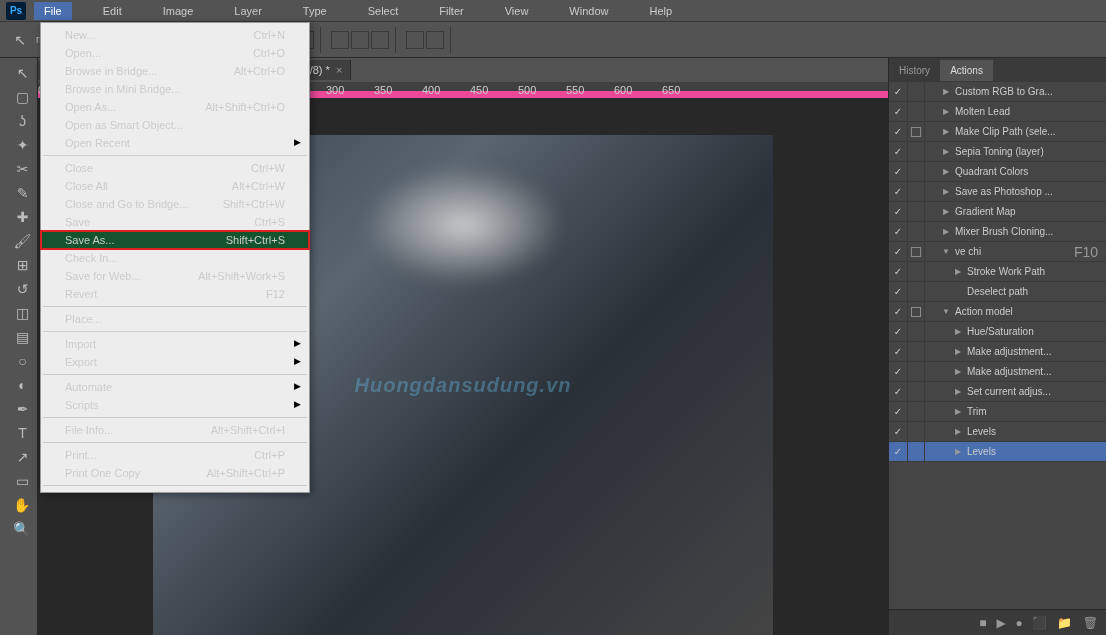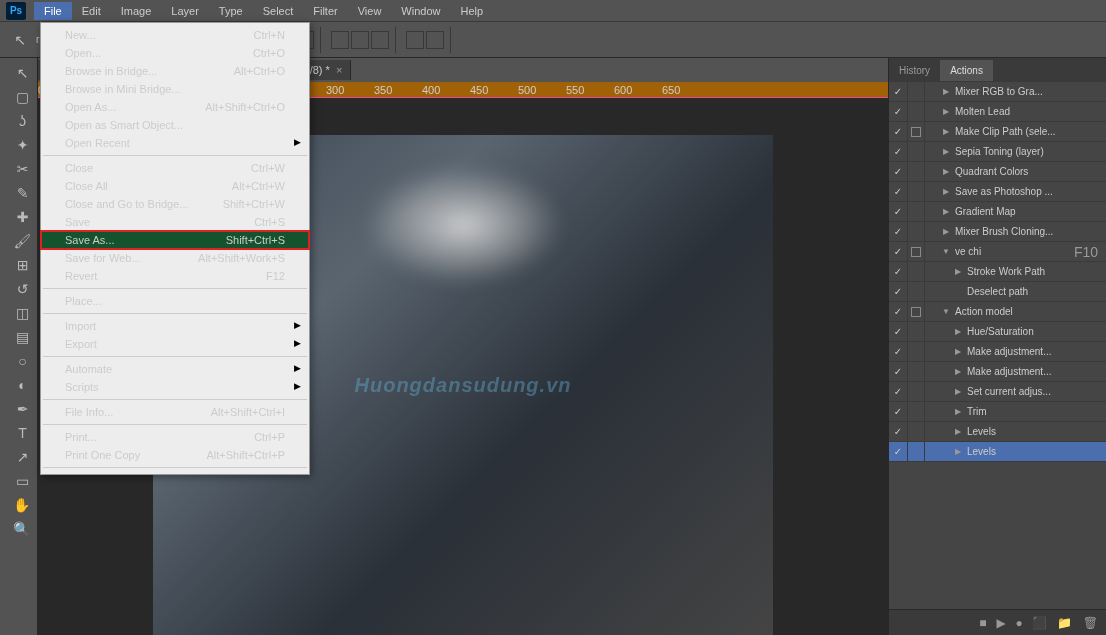--- a/index.html
+++ b/index.html
@@ -12,21 +12,21 @@
 .opt-btn{width:18px;height:18px;border:1px solid #383838;background:#535353}
 .opt-group{display:flex;gap:2px;padding:0 6px;border-right:1px solid #383838;height:26px;align-items:center}
 .main-area{display:flex;height:calc(100% - 58px);position:relative}
 .tool-col{width:8px;background:#535353}
 .toolbar{width:30px;background:#535353;border-right:1px solid #282828;display:flex;flex-direction:column;align-items:center;padding-top:4px;gap:2px}
 .tool{width:24px;height:22px;display:flex;align-items:center;justify-content:center;cursor:pointer;color:#bbb;font-size:14px}
 .canvas-area{flex:1;background:#282828;position:relative;overflow:hidden}
 .doc-tab{height:24px;background:#535353;display:flex;align-items:center}
 .tab{background:#3f3f3f;padding:4px 8px;display:flex;align-items:center;gap:6px;border-right:1px solid #282828;font-size:10px}
 .tab .x{color:#999;cursor:pointer}
-.ruler-h{height:16px;background:#a16207;display:flex;font-size:8px;color:#888;position:relative;border-bottom:1px solid #ec4899}
+.ruler-h{height:16px;background:#404040;display:flex;font-size:8px;color:#888;position:relative;border-bottom:7px solid #ec4899}
 .ruler-h span{position:absolute;top:2px}
 .canvas{position:absolute;top:40px;left:0;right:0;bottom:0;display:flex;align-items:flex-end;justify-content:center;padding-top:30px}
 .img-placeholder{width:620px;height:500px;background:linear-gradient(135deg,#3a4552 0%,#5a6570 30%,#2a3038 60%,#444 100%);position:relative;overflow:hidden}
 .img-placeholder::before{content:'';position:absolute;top:30px;left:50%;transform:translateX(-50%);width:200px;height:120px;background:radial-gradient(ellipse,#ccc 0%,transparent 70%);border-radius:50%;filter:blur(8px)}
 .watermark{position:absolute;top:50%;left:50%;transform:translate(-50%,-50%);font-size:20px;font-style:italic;color:rgba(100,180,220,0.4);font-weight:bold;letter-spacing:1px}
 .right-panel{width:218px;background:#535353;border-left:1px solid #282828;display:flex;flex-direction:column}
 .panel-tabs{height:24px;display:flex;align-items:center;background:#3a3a3a}
 .ptab{padding:5px 10px;font-size:10px;cursor:pointer;color:#999}
 .ptab.active{background:#535353;color:#ddd}
 .actions-list{flex:1;overflow-y:auto;background:#454545}
@@ -48,21 +48,21 @@
 .dd-item.disabled{color:#888}
 .dd-item .sub{position:absolute;right:8px;color:#000;font-size:9px}
 .dd-sep{height:1px;background:#ccc;margin:3px 2px}
 .opt-text{font-size:10px;color:#bbb;padding-right:8px}
 </style>
 </head>
 <body>
 
 <div class="menubar">
   <div class="ps-logo">Ps</div>
-  <div id="menu-items" style="display: flex;">
+  <div id="menu-items" style="display: flex; gap: 21px;">
       <div class="menu-item active">File</div>
       <div class="menu-item">Edit</div>
       <div class="menu-item">Image</div>
       <div class="menu-item">Layer</div>
       <div class="menu-item">Type</div>
       <div class="menu-item">Select</div>
       <div class="menu-item">Filter</div>
       <div class="menu-item">View</div>
       <div class="menu-item">Window</div>
       <div class="menu-item">Help</div>
@@ -158,21 +158,21 @@
         <div class="ptab">History</div>
         <div class="ptab active">Actions</div>
       </div>
     <div class="actions-list" id="actions">
         <div class="action-row">
           <div class="check-col">✓</div>
           <div class="mod-col"></div>
           <div class="action-body">
             <span class="indent" style="width: 12px;"></span>
             <span class="arrow">▶</span>
-            <span class="action-label">Mixer RGB to Gra...</span>
+            <span class="action-label">Custom RGB to Gra...</span>
           </div>
         </div>
         <div class="action-row">
           <div class="check-col">✓</div>
           <div class="mod-col"></div>
           <div class="action-body">
             <span class="indent" style="width: 12px;"></span>
             <span class="arrow">▶</span>
             <span class="action-label">Molten Lead</span>
           </div>
@@ -392,20 +392,24 @@
       <span>Shift+Ctrl+W</span>
     </div>
     <div class="dd-item">
       <span>Save</span>
       <span>Ctrl+S</span>
     </div>
     <div class="dd-item highlighted">
       <span>Save As...</span>
       <span>Shift+Ctrl+S</span>
     </div>
+    <div class="dd-item disabled">
+      <span>Check In...</span>
+      <span></span>
+    </div>
     <div class="dd-item">
       <span>Save for Web...</span>
       <span>Alt+Shift+Work+S</span>
     </div>
     <div class="dd-item">
       <span>Revert</span>
       <span>F12</span>
     </div>
     <div class="dd-sep"></div>
     <div class="dd-item">

